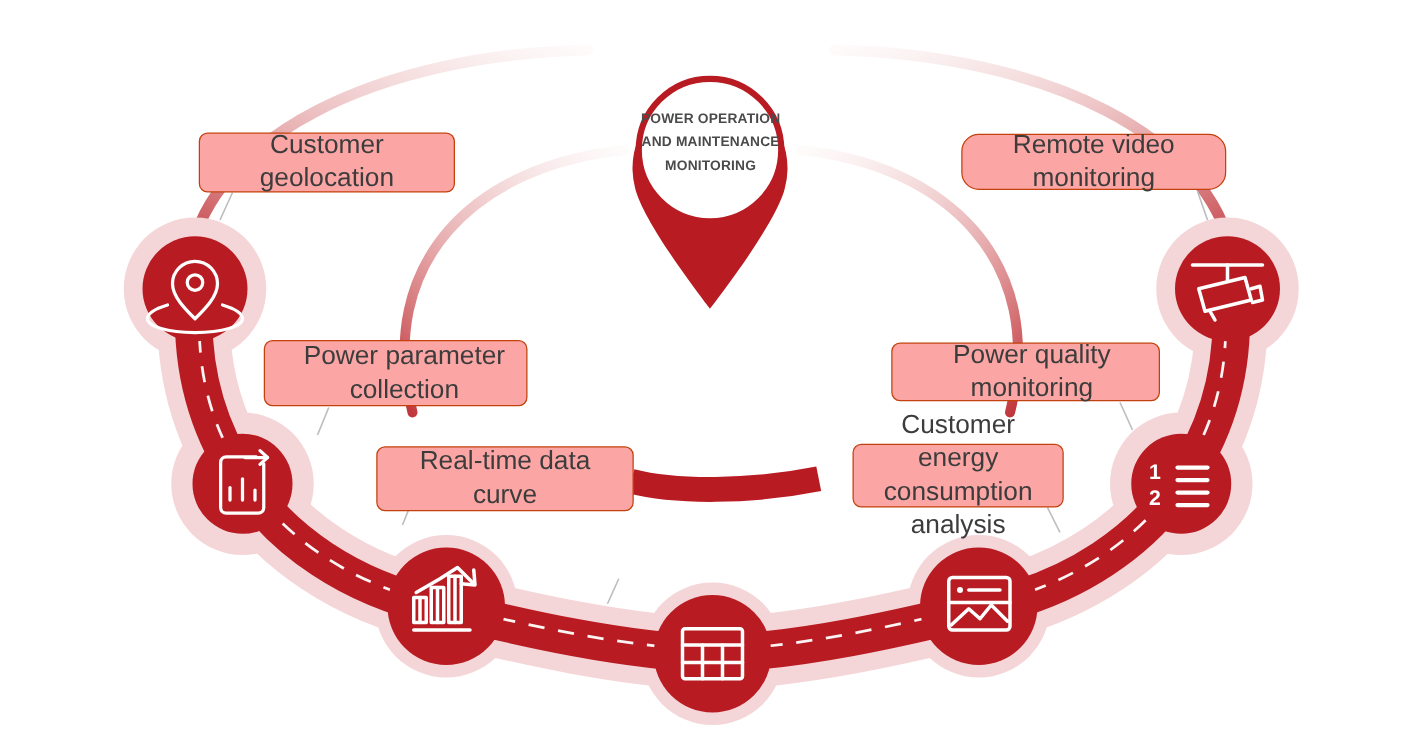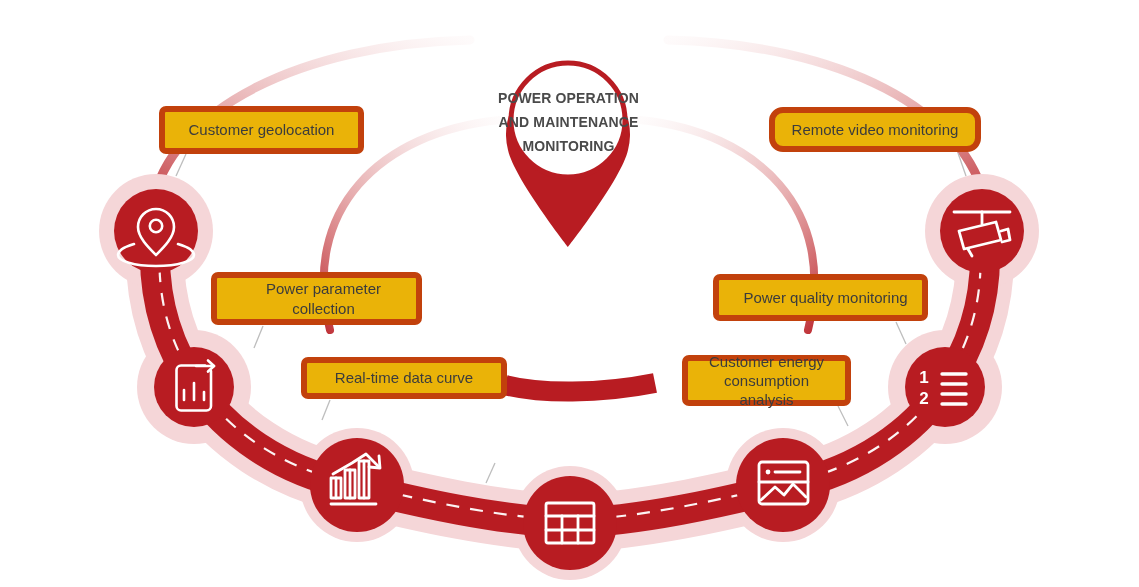--- a/index.html
+++ b/index.html
@@ -28,52 +28,52 @@
     left: 0;
     top: 0;
     width: 1139px;
     height: 587px;
   }
 
   
   .label-box {
     position: absolute;
     box-sizing: border-box;
-    background: #eab308;
-    border: 6px solid #c2410c;
+    background: #fca5a5;
+    border: 1px solid #c2410c;
     border-radius: 7px;
     display: flex;
     align-items: center;
     justify-content: center;
     text-align: center;
     color: #3c3c3c;
-    font-size: 15px;
+    font-size: 21px;
     line-height: 1.28;
     padding: 6px 14px;
     white-space: pre-line;
     z-index: 30;
   }
 
   .lb-geo      { left: 159px; top: 106px; width: 205px; height: 48px; }
   .lb-remote   { left: 769px; top: 107px; width: 212px; height: 45px; border-radius: 14px; }
   .lb-param    { left: 211px; top: 272px; width: 211px; height: 53px; padding-left: 28px; }
   .lb-quality  { left: 713px; top: 274px; width: 215px; height: 47px; padding-left: 24px; }
-  .lb-curve    { left: 301px; top: 357px; width: 206px; height: 42px; }
+  .lb-curve    { left: 301px; top: 357px; width: 206px; height: 52px; }
   .lb-energy   { left: 646px; top: 355px; width: 169px; height: 51px; margin-left: 36px; }
   .lb-hist     { left: 469px; top: 415px; width: 210px; height: 48px; }
 
   
   .pin-text {
     position: absolute;
     left: 496px;
     top: 86px;
     width: 145px;
     text-align: center;
     color: #4a4a4a;
-    font-size: 14px;
+    font-size: 11px;
     font-weight: bold;
     line-height: 1.72;
     letter-spacing: 0.15px;
     white-space: pre-line;
     z-index: 40;
   }
 
   
   .node-hit {
     position: absolute;

